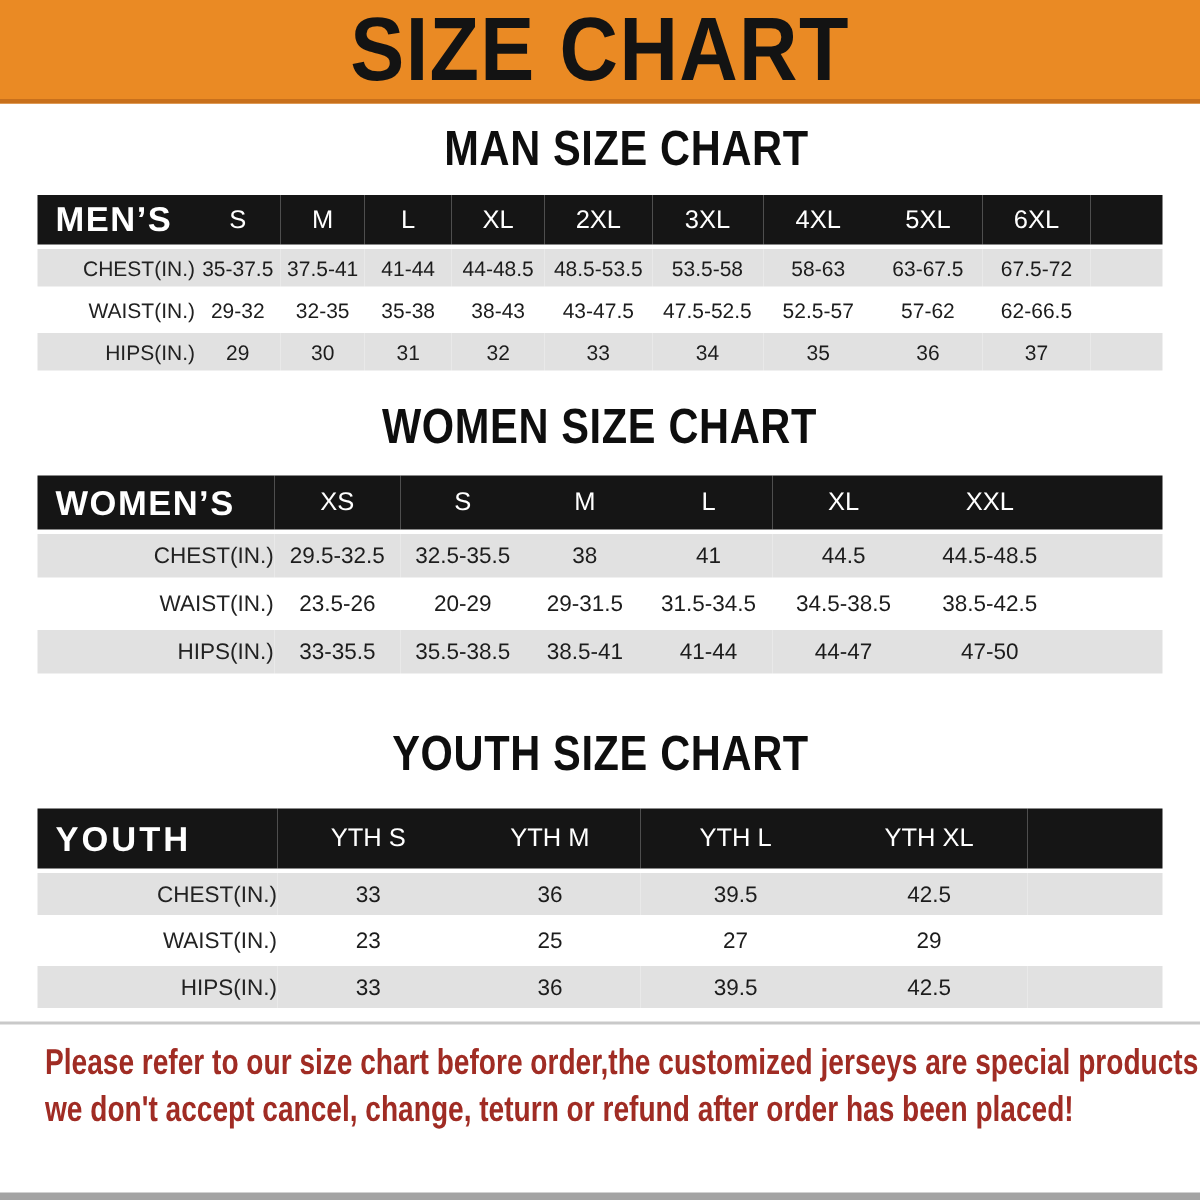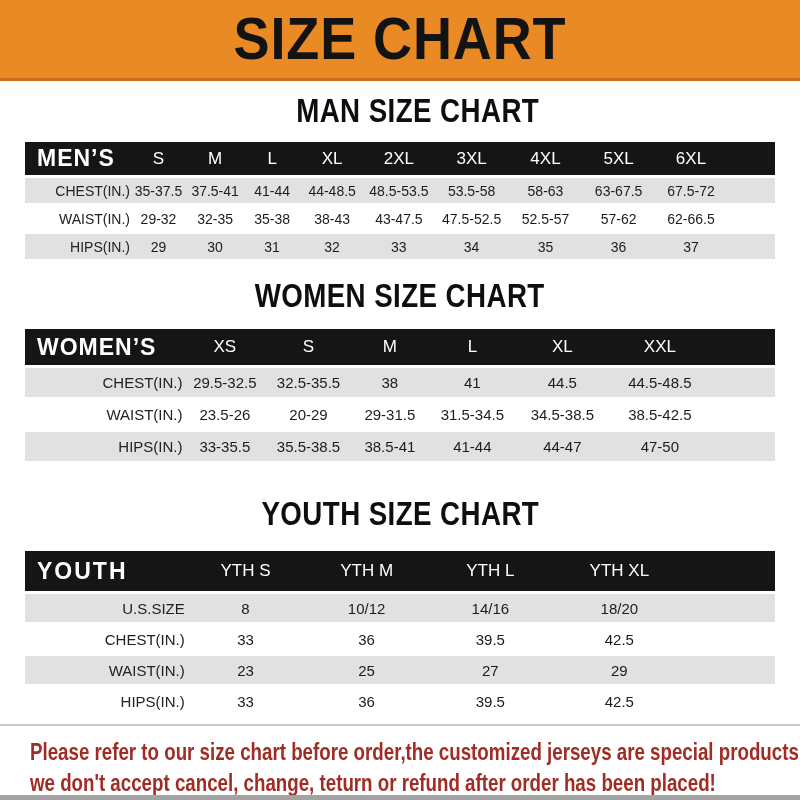--- a/index.html
+++ b/index.html
@@ -13,21 +13,21 @@
     --bottom-bar:#A3A3A3;
   }
   *{box-sizing:border-box;}
   html,body{margin:0;padding:0;}
   body{
     width:800px;height:800px;overflow:hidden;background:#fff;position:relative;
     font-family:"Liberation Sans", sans-serif;color:var(--ink);
   }
   
   .banner{
-    height:81px;background:var(--orange);border-bottom:3px solid var(--orange-dark);
+    height:69px;background:var(--orange);border-bottom:3px solid var(--orange-dark);
     display:flex;align-items:center;justify-content:center;
   }
   .banner-title{
     display:inline-block;font-weight:bold;font-size:60px;line-height:1;
     letter-spacing:1px;color:#131313;transform:scaleX(0.9);
   }
   
   .section-heading{text-align:center;line-height:40px;height:40px;}
   .heading-inner{
     display:inline-block;font-weight:bold;font-size:33px;letter-spacing:0.5px;
@@ -239,28 +239,20 @@
         <th class="table-label">YOUTH</th>
         <th class="bar-col">YTH S</th>
         <th class="bar-col">YTH M</th>
         <th class="bar-col">YTH L</th>
         <th class="bar-col">YTH XL</th>
         <th class="filler"></th>
       </tr>
     </thead>
   <tbody>
       <tr>
-        <td class="row-label">U.S.SIZE</td>
-        <td class="value-cell">8</td>
-        <td class="value-cell">10/12</td>
-        <td class="value-cell">14/16</td>
-        <td class="value-cell">18/20</td>
-        <td class="filler"></td>
-      </tr>
-      <tr>
         <td class="row-label">CHEST(IN.)</td>
         <td class="value-cell">33</td>
         <td class="value-cell">36</td>
         <td class="value-cell">39.5</td>
         <td class="value-cell">42.5</td>
         <td class="filler"></td>
       </tr>
       <tr>
         <td class="row-label">WAIST(IN.)</td>
         <td class="value-cell">23</td>

